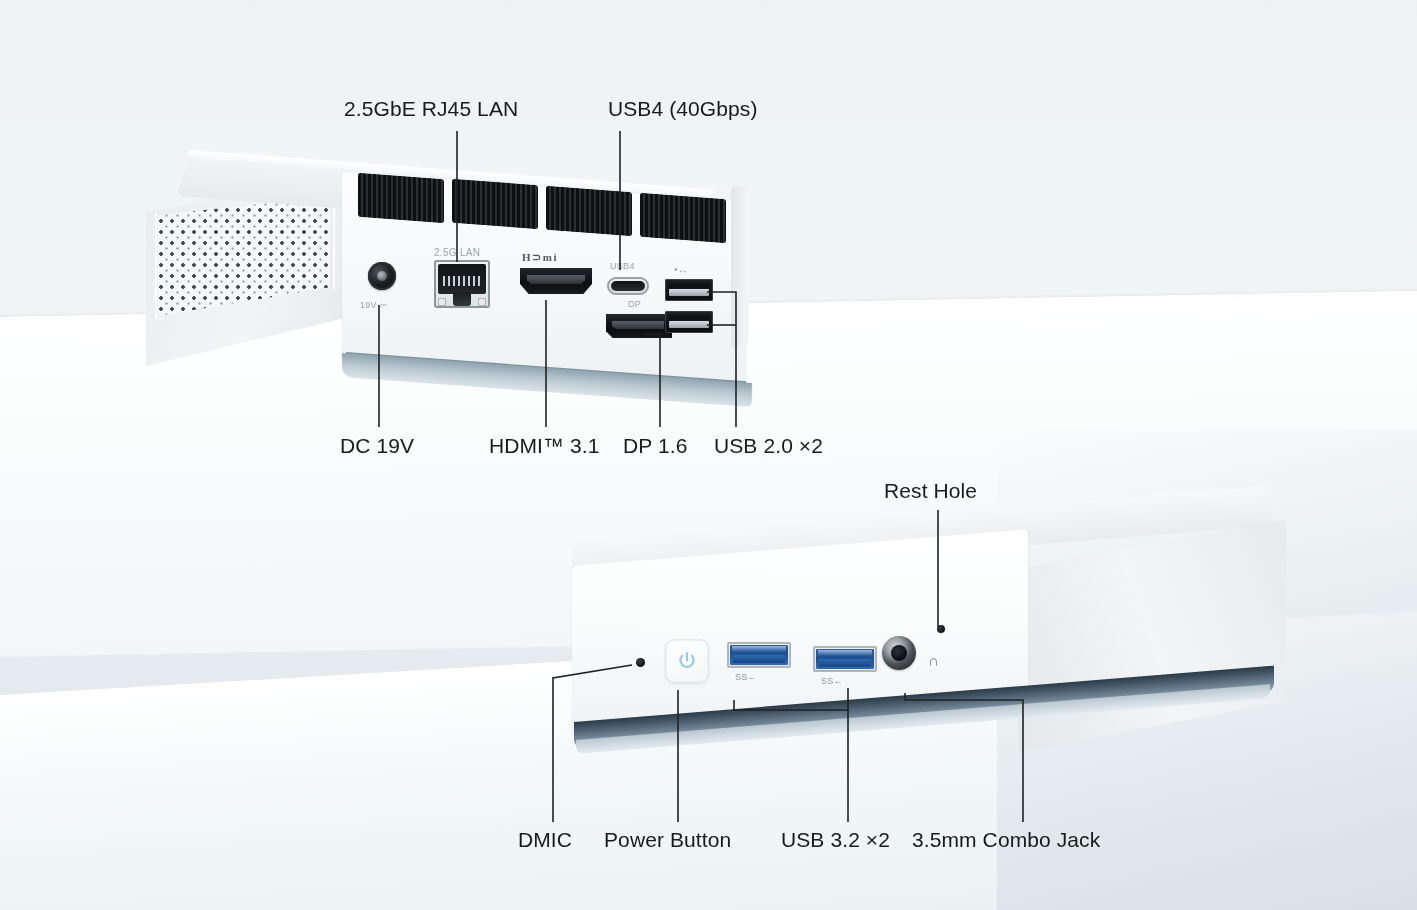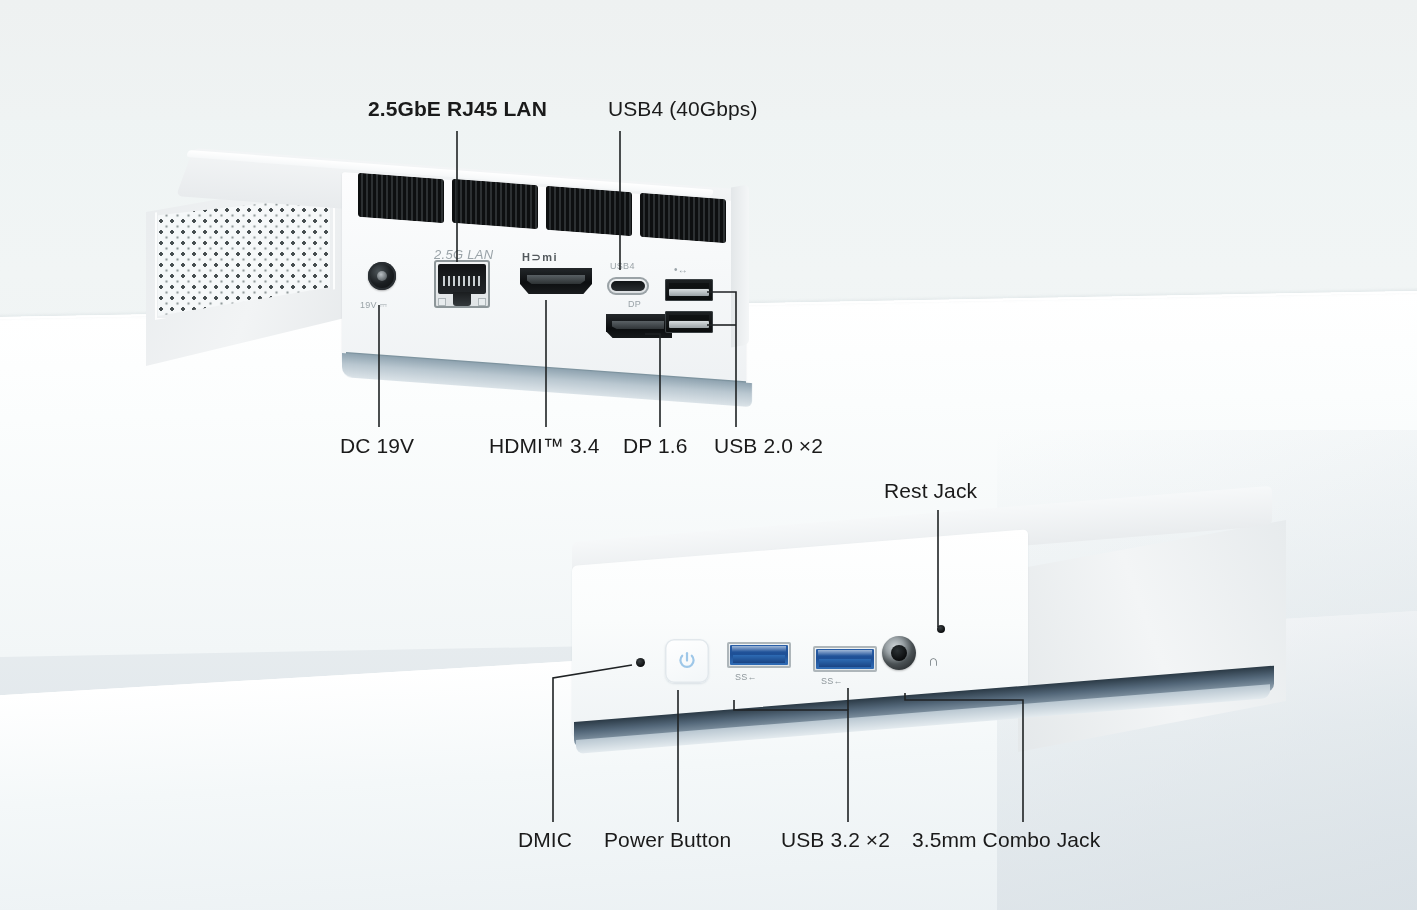--- a/index.html
+++ b/index.html
@@ -231,21 +231,21 @@
 
   
   .silk {
     position:absolute;
     font-family:"Liberation Sans", sans-serif;
     color:#9aa3a8;
     letter-spacing:.3px;
     white-space:nowrap;
     user-select:none;
   }
-  .silk-hdmi{ font-weight:700; letter-spacing:1.5px; color:#53595d; }
+  .silk-hdmi{ font-weight:700; letter-spacing:1.5px; color:#53595d;font-family:Liberation Serif, serif; }
 
   
   #device-front { left:560px; top:512px; width:740px; height:260px; }
 
   .d2-top {
     position:absolute; left:12px; top:30px; width:700px; height:40px;
     background: linear-gradient(180deg,#f6f8f9 0%, #e9ecee 100%);
     transform: skewY(-4.6deg);
     transform-origin:left top;
     border-radius:6px;
@@ -381,21 +381,21 @@
     <div class="port dc-jack" style="left:222px; top:114px;"></div>
     <div class="silk" style="left:214px; top:152px; font-size:9px;">19V ⎓</div>
 
     <div class="port rj45" style="left:288px; top:112px;">
       <div class="rj-inner"></div>
       <div class="rj-pins"></div>
       <div class="rj-tab"></div>
       <div class="rj-led-l"></div>
       <div class="rj-led-r"></div>
     </div>
-    <div class="silk" style="left:288px; top:99px; font-size:13px;font-style:italic;">2.5G LAN</div>
+    <div class="silk" style="left:288px; top:99px; font-size:10px;">2.5G LAN</div>
 
     <div class="port hdmi" style="left:374px; top:120px;"></div>
     <div class="silk silk-hdmi" style="left:376px; top:103px; font-size:11px;">H⊃mi</div>
 
     <div class="port usbc" style="left:461px; top:129px;"></div>
     <div class="silk" style="left:464px; top:113px; font-size:9px;">USB4</div>
 
     <div class="port dp-port" style="left:460px; top:166px;"></div>
     <div class="silk" style="left:482px; top:151px; font-size:9px;">DP</div>
 
@@ -474,28 +474,28 @@
     <polyline points="632,665 553,678 553,822"></polyline>
 
     <line x1="678" y1="690" x2="678" y2="822"></line>
 
     <polyline points="734,700 734,710 848,710 848,822"></polyline>
     <polyline points="848,688 848,710"></polyline>
 
     <polyline points="905,693 905,700 1023,700 1023,822"></polyline>
   </svg>
 
-  <div class="callout-label" style="left:368px; top:97px;font-weight:bold;">2.5GbE RJ45 LAN</div>
+  <div class="callout-label" style="left:344px; top:97px;">2.5GbE RJ45 LAN</div>
   <div class="callout-label" style="left:608px; top:97px;">USB4 (40Gbps)</div>
 
   <div class="callout-label" style="left:340px; top:434px;text-align:right;">DC 19V</div>
-  <div class="callout-label" style="left:489px; top:434px;">HDMI™ 3.4</div>
+  <div class="callout-label" style="left:489px; top:434px;">HDMI™ 3.1</div>
   <div class="callout-label" style="left:623px; top:434px;">DP 1.6</div>
   <div class="callout-label" style="left:714px; top:434px;">USB 2.0 ×2</div>
 
-  <div class="callout-label" style="left:884px; top:479px;">Rest Jack</div>
+  <div class="callout-label" style="left:884px; top:479px;">Rest Hole</div>
 
   <div class="callout-label" style="left:518px; top:828px;">DMIC</div>
   <div class="callout-label" style="left:604px; top:828px;">Power Button</div>
   <div class="callout-label" style="left:781px; top:828px;">USB 3.2 ×2</div>
   <div class="callout-label" style="left:912px; top:828px;">3.5mm Combo Jack</div>
 
 </div>
 
 </body></html>

